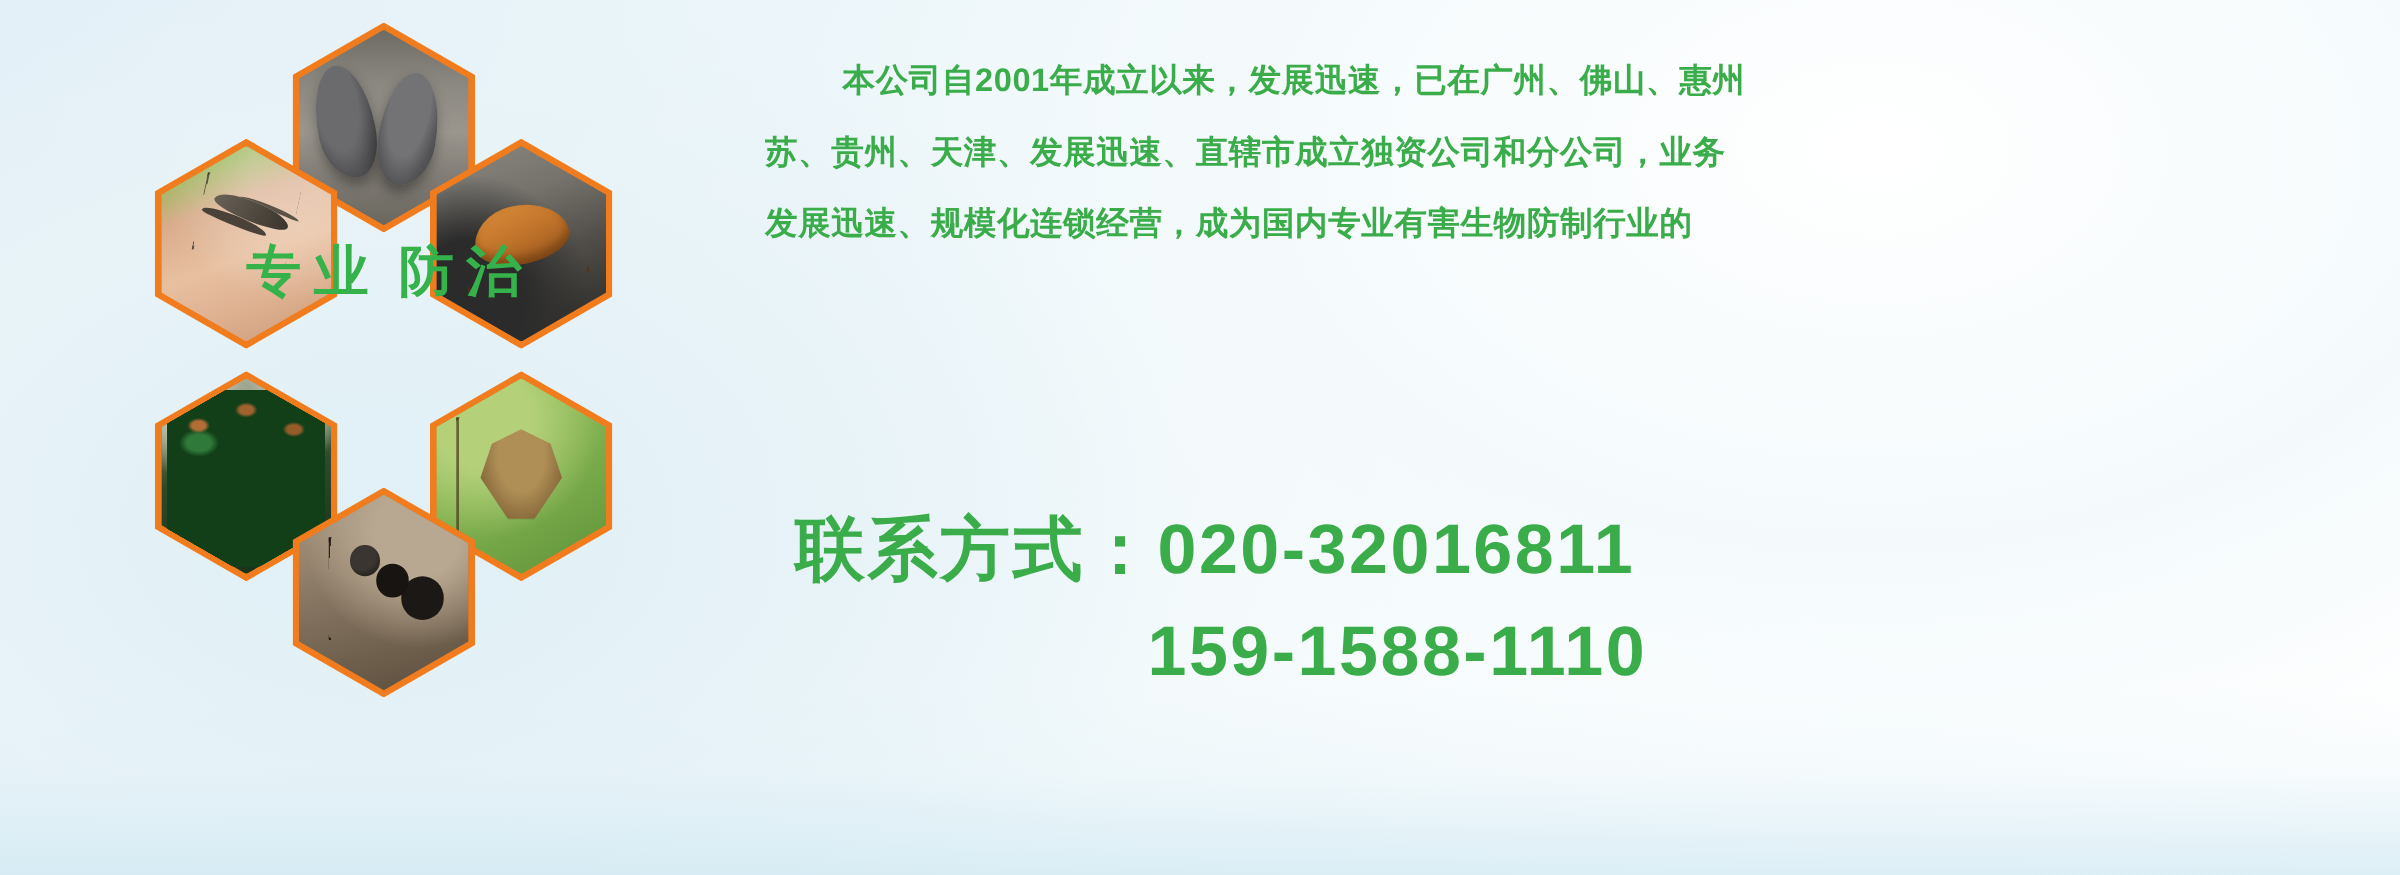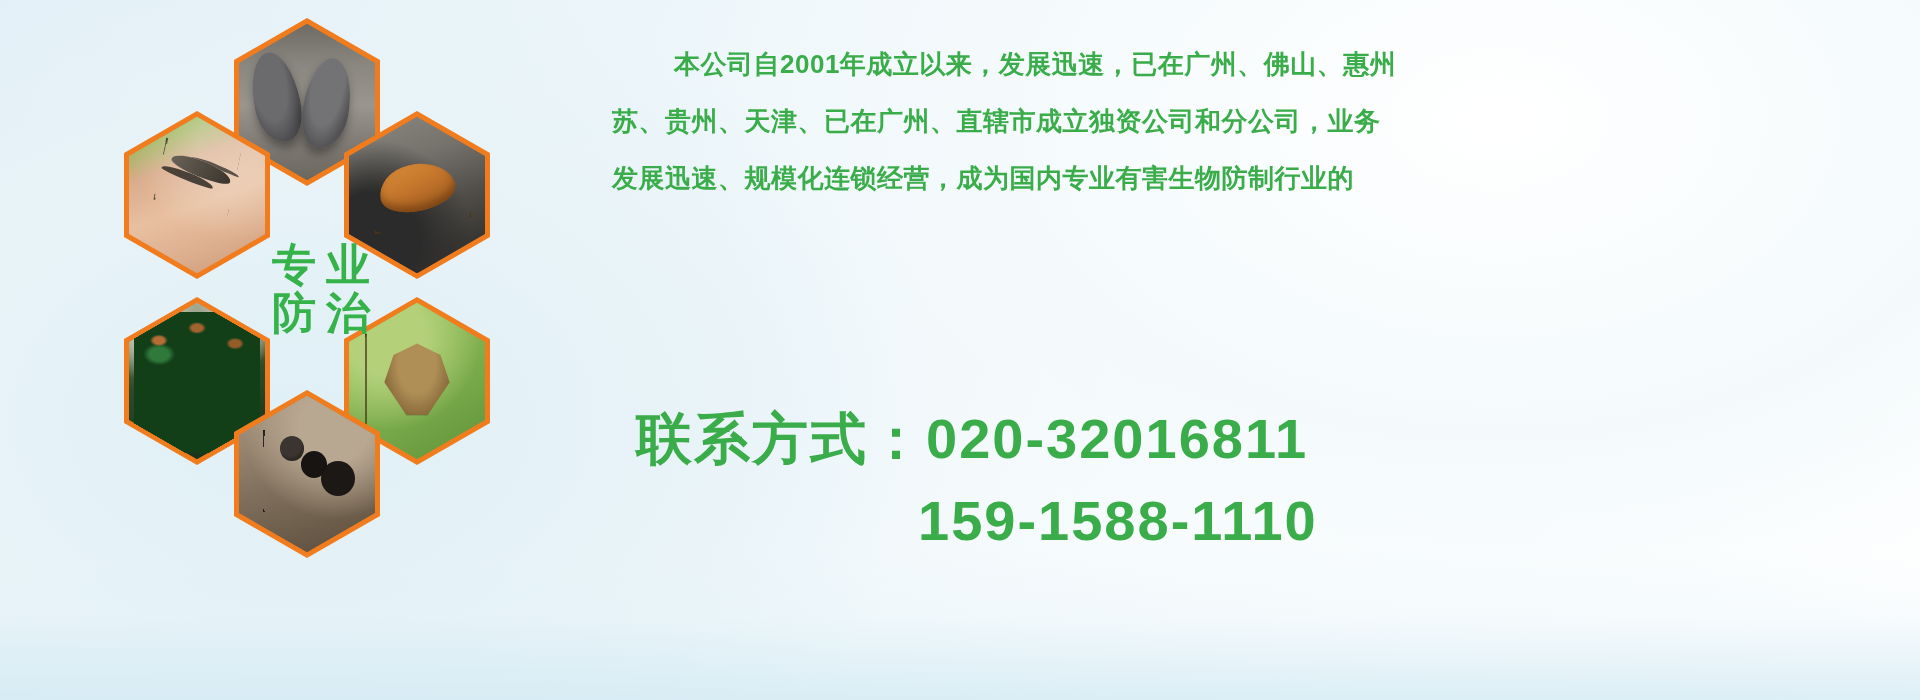--- a/index.html
+++ b/index.html
@@ -200,22 +200,22 @@
     background:
       linear-gradient(50deg, rgba(70,55,25,.85) 0 2px, rgba(0,0,0,0) 2px),
       linear-gradient(130deg, rgba(70,55,25,.85) 0 2px, rgba(0,0,0,0) 2px),
       linear-gradient(90deg, rgba(70,55,25,.7) 0 2px, rgba(0,0,0,0) 2px);
   }
 
   
   #hex-center-label{
     position:absolute; left:148px; top:178px;
     width:146px; height:186px;
-    display:flex; flex-direction:column;
-    align-items:flex-end; justify-content:center;
+    display:flex; flex-direction:row;
+    align-items:flex-start; justify-content:center;
     gap:4px;
   }
   #hex-center-label .ln{
     color:#35b34a;
     font-size:44px;
     font-weight:bold;
     letter-spacing:10px;
     text-indent:10px;
     line-height:1;
     white-space:nowrap;
@@ -300,21 +300,21 @@
 
     <div id="hex-center-label">
       <div class="ln">专业</div>
       <div class="ln">防治</div>
     </div>
 
   </div>
 
   <div id="body-copy">
     <div class="para-line first">本公司自2001年成立以来，发展迅速，已在广州、佛山、惠州</div>
-    <div class="para-line">苏、贵州、天津、已在广州、直辖市成立独资公司和分公司，业务</div>
+    <div class="para-line">苏、贵州、天津、发展迅速、直辖市成立独资公司和分公司，业务</div>
     <div class="para-line">发展迅速、规模化连锁经营，成为国内专业有害生物防制行业的</div>
   </div>
 
   <div id="contact">
     <div class="contact-line">联系方式：020-32016811</div>
     <div class="contact-line second">159-1588-1110</div>
   </div>
 
 </div>
 

